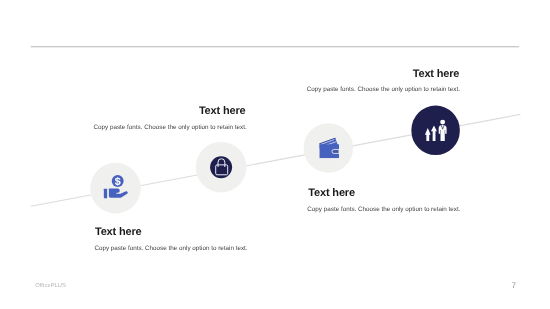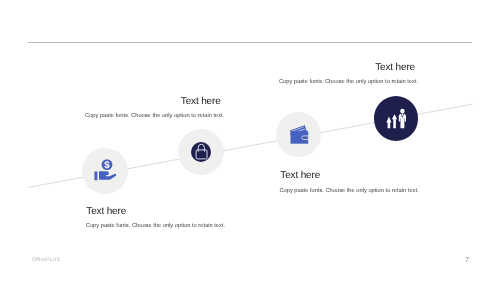--- a/index.html
+++ b/index.html
@@ -4,21 +4,21 @@
 <style>
   html,body{margin:0;padding:0;}
   body{width:500px;height:281px;background:#ffffff;font-family:"Liberation Sans",sans-serif;overflow:hidden;-webkit-font-smoothing:antialiased;text-rendering:geometricPrecision;}
   .slide{position:relative;width:500px;height:281px;background:#ffffff;}
   .topline{position:absolute;left:28px;top:42px;width:444px;height:1px;background:#bdbdbd;}
   .diag{position:absolute;left:0;top:0;width:500px;height:281px;pointer-events:none;}
   .node{position:absolute;border-radius:50%;}
   .light{background:#f0f0ef;}
   .dark{background:#1e1f4d;}
   .ic{position:absolute;}
-  .title{position:absolute;font-weight:normal;font-size:10px;line-height:10px;color:#1b1b1b;letter-spacing:-0.15px;white-space:nowrap;}
+  .title{position:absolute;font-weight:bold;font-size:10px;line-height:10px;color:#1b1b1b;letter-spacing:-0.15px;white-space:nowrap;}
   .body{position:absolute;font-size:5.72px;line-height:6px;color:#3e3e3e;white-space:nowrap;}
   .brand{position:absolute;left:32px;top:256.5px;font-size:5.2px;color:#b3b3b3;letter-spacing:0.1px;}
   .pageno{position:absolute;left:465px;top:255px;font-size:7.4px;color:#8f8f8f;}
 </style>
 </head>
 <body>
 
 <div class="slide">
   <div class="topline"></div>
 

